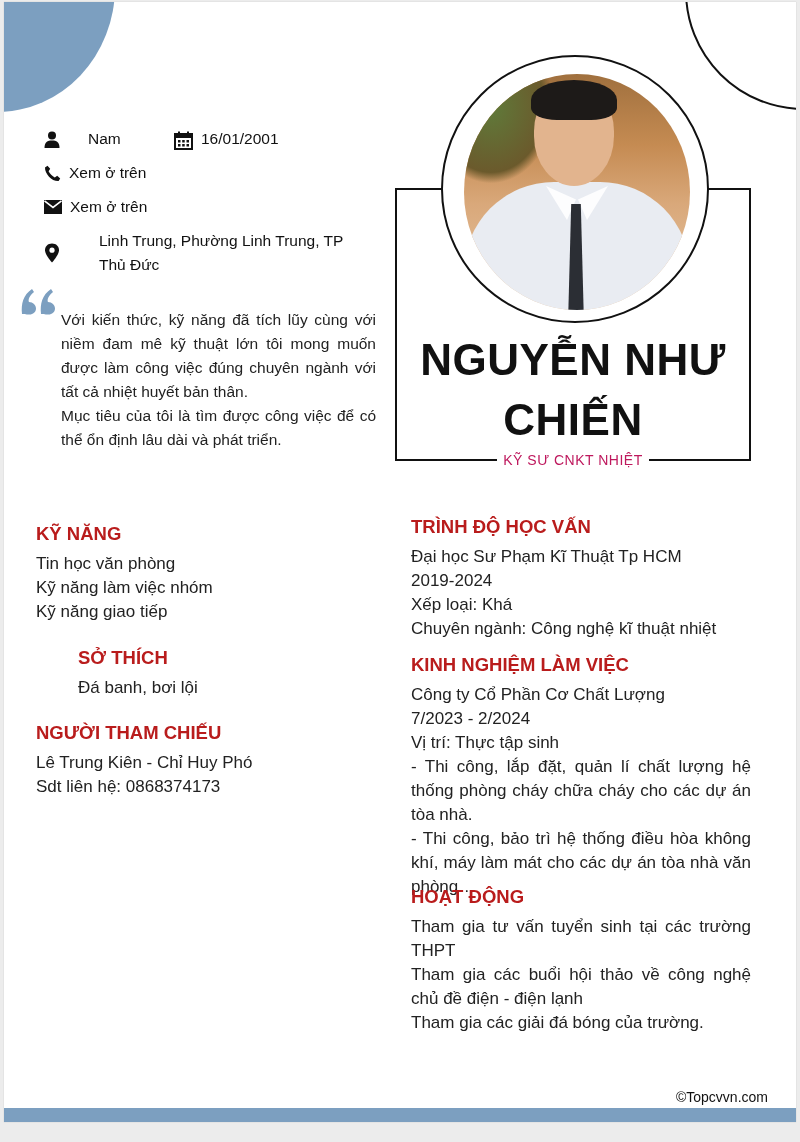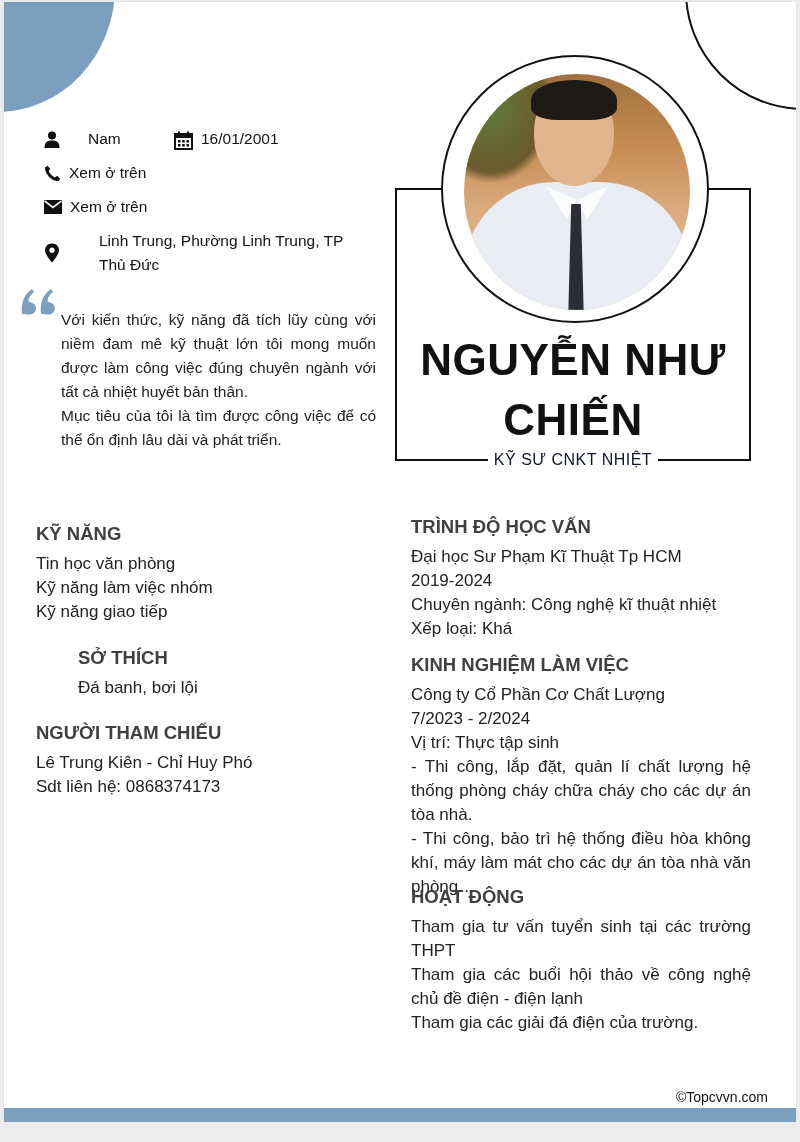--- a/index.html
+++ b/index.html
@@ -65,25 +65,25 @@
     background: #fdfdfe; clip-path: polygon(100% 0, 0 40%, 30% 100%); }
   .fullname {
     position: absolute; left: 400px; top: 330px; width: 346px; text-align: center;
     font-size: 44px; font-weight: bold; line-height: 60px; letter-spacing: 0.5px; color: #111;
   }
   .jobtitle-wrap {
     position: absolute; left: 400px; top: 450px; width: 346px; text-align: center;
   }
   .jobtitle {
     display: inline-block; background: #fff; padding: 0 6px;
-    font-size: 16px; letter-spacing: 0.5px; line-height: 20px; color: #0f172a;
+    font-size: 14px; letter-spacing: 0.5px; line-height: 20px; color: #be185d;
   }
   .section { position: absolute; }
   .section h2 {
-    margin: 0 0 6px 0; font-size: 18.5px; font-weight: bold; line-height: 24px; color: #404040;
+    margin: 0 0 6px 0; font-size: 18.5px; font-weight: bold; line-height: 24px; color: #b91c1c;
   }
   .section .line { font-size: 17px; line-height: 24px; color: #222; }
   .section.right .line { text-align: justify; }
   .left-col { left: 36px; width: 330px; }
   .right-col { left: 411px; width: 340px; }
 </style>
 </head>
 <body>
 
 <div class="page">
@@ -172,32 +172,32 @@
 <div class="section left-col" style="top:721px;">
   <h2>NGƯỜI THAM CHIẾU</h2>
   <div class="line">Lê Trung Kiên - Chỉ Huy Phó</div>
   <div class="line">Sdt liên hệ: 0868374173</div>
 </div>
 
 <div class="section right right-col" style="top:515px;">
   <h2>TRÌNH ĐỘ HỌC VẤN</h2>
   <div class="line">Đại học Sư Phạm Kĩ Thuật Tp HCM</div>
   <div class="line">2019-2024</div>
+  <div class="line">Xếp loại: Khá</div>
   <div class="line">Chuyên ngành: Công nghệ kĩ thuật nhiệt</div>
-  <div class="line">Xếp loại: Khá</div>
 </div>
 <div class="section right right-col" style="top:653px;">
   <h2>KINH NGHIỆM LÀM VIỆC</h2>
   <div class="line">Công ty Cổ Phần Cơ Chất Lượng</div>
   <div class="line">7/2023 - 2/2024</div>
   <div class="line">Vị trí: Thực tập sinh</div>
   <div class="line">- Thi công, lắp đặt, quản lí chất lượng hệ thống phòng cháy chữa cháy cho các dự án tòa nhà.</div>
   <div class="line">- Thi công, bảo trì hệ thống điều hòa không khí, máy làm mát cho các dự án tòa nhà văn phòng…</div>
 </div>
 <div class="section right right-col" style="top:885px;">
   <h2>HOẠT ĐỘNG</h2>
   <div class="line">Tham gia tư vấn tuyển sinh tại các trường THPT</div>
   <div class="line">Tham gia các buổi hội thảo về công nghệ chủ đề điện - điện lạnh</div>
-  <div class="line">Tham gia các giải đá điện của trường.</div>
+  <div class="line">Tham gia các giải đá bóng của trường.</div>
 </div>
 
 <div class="copyright">©Topcvvn.com</div>
 <div class="footer-bar" style="left:4px; top:1108px;"></div>
 
 </body></html>

